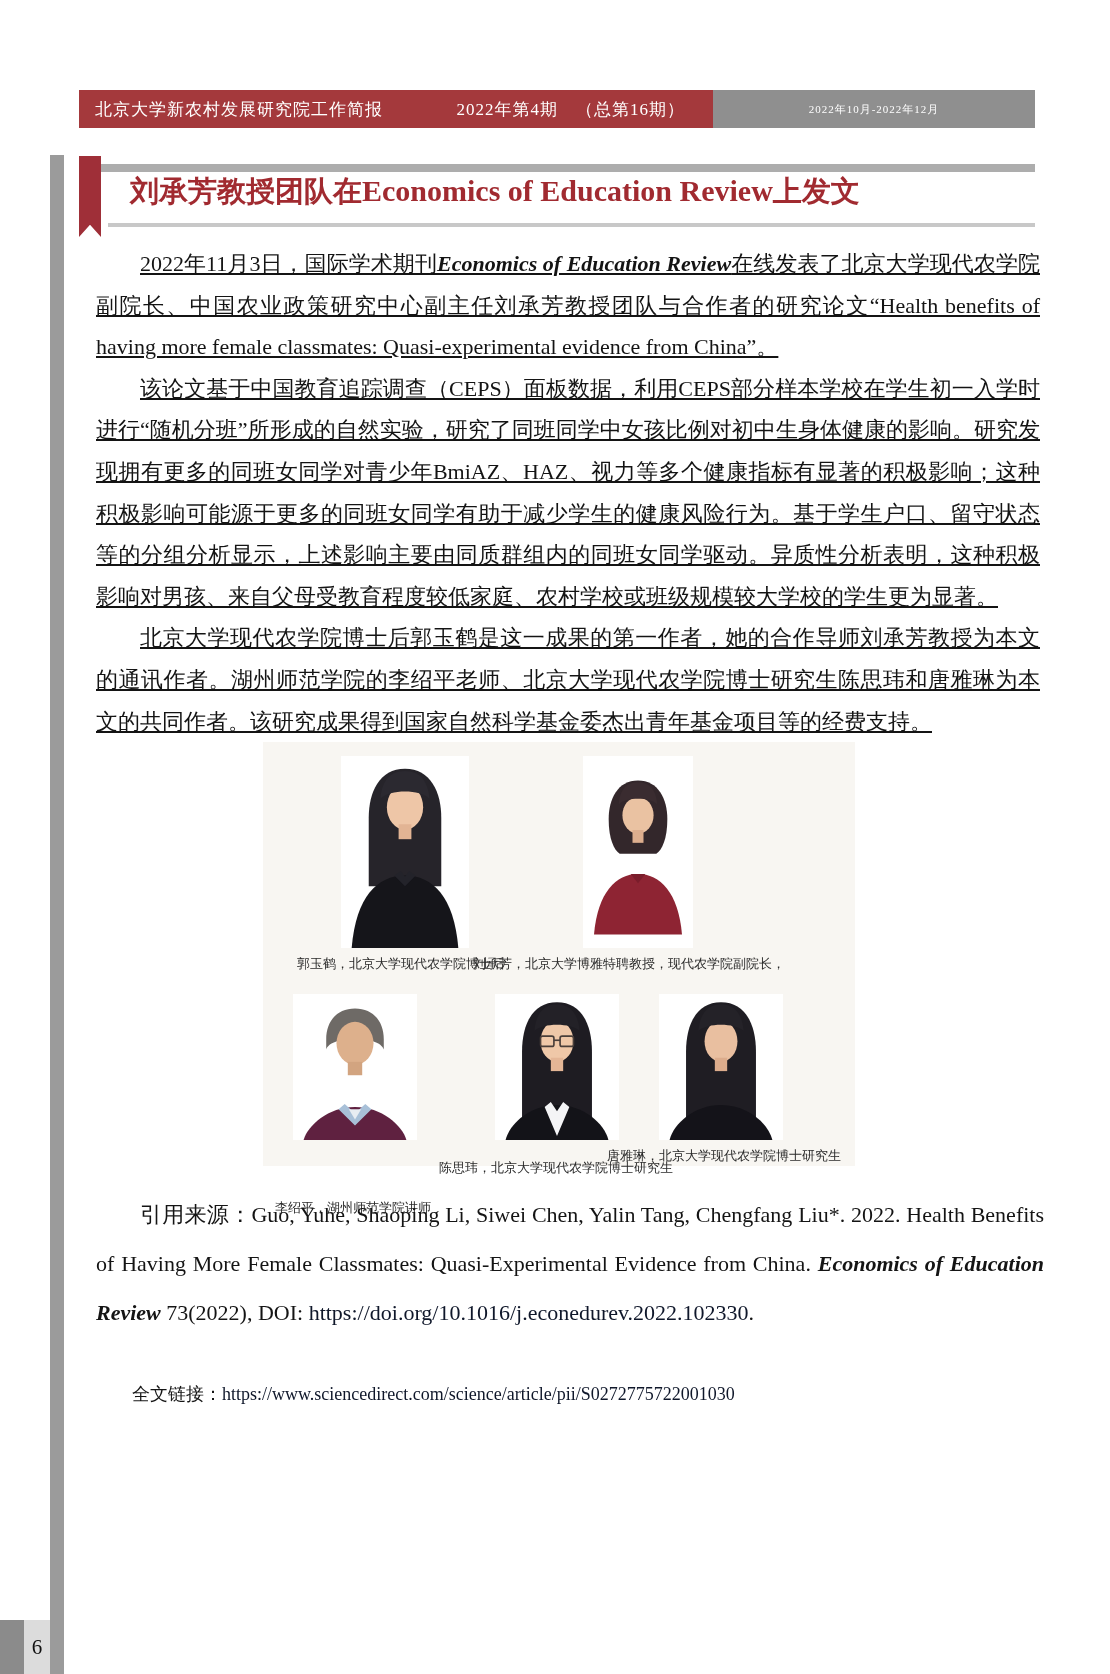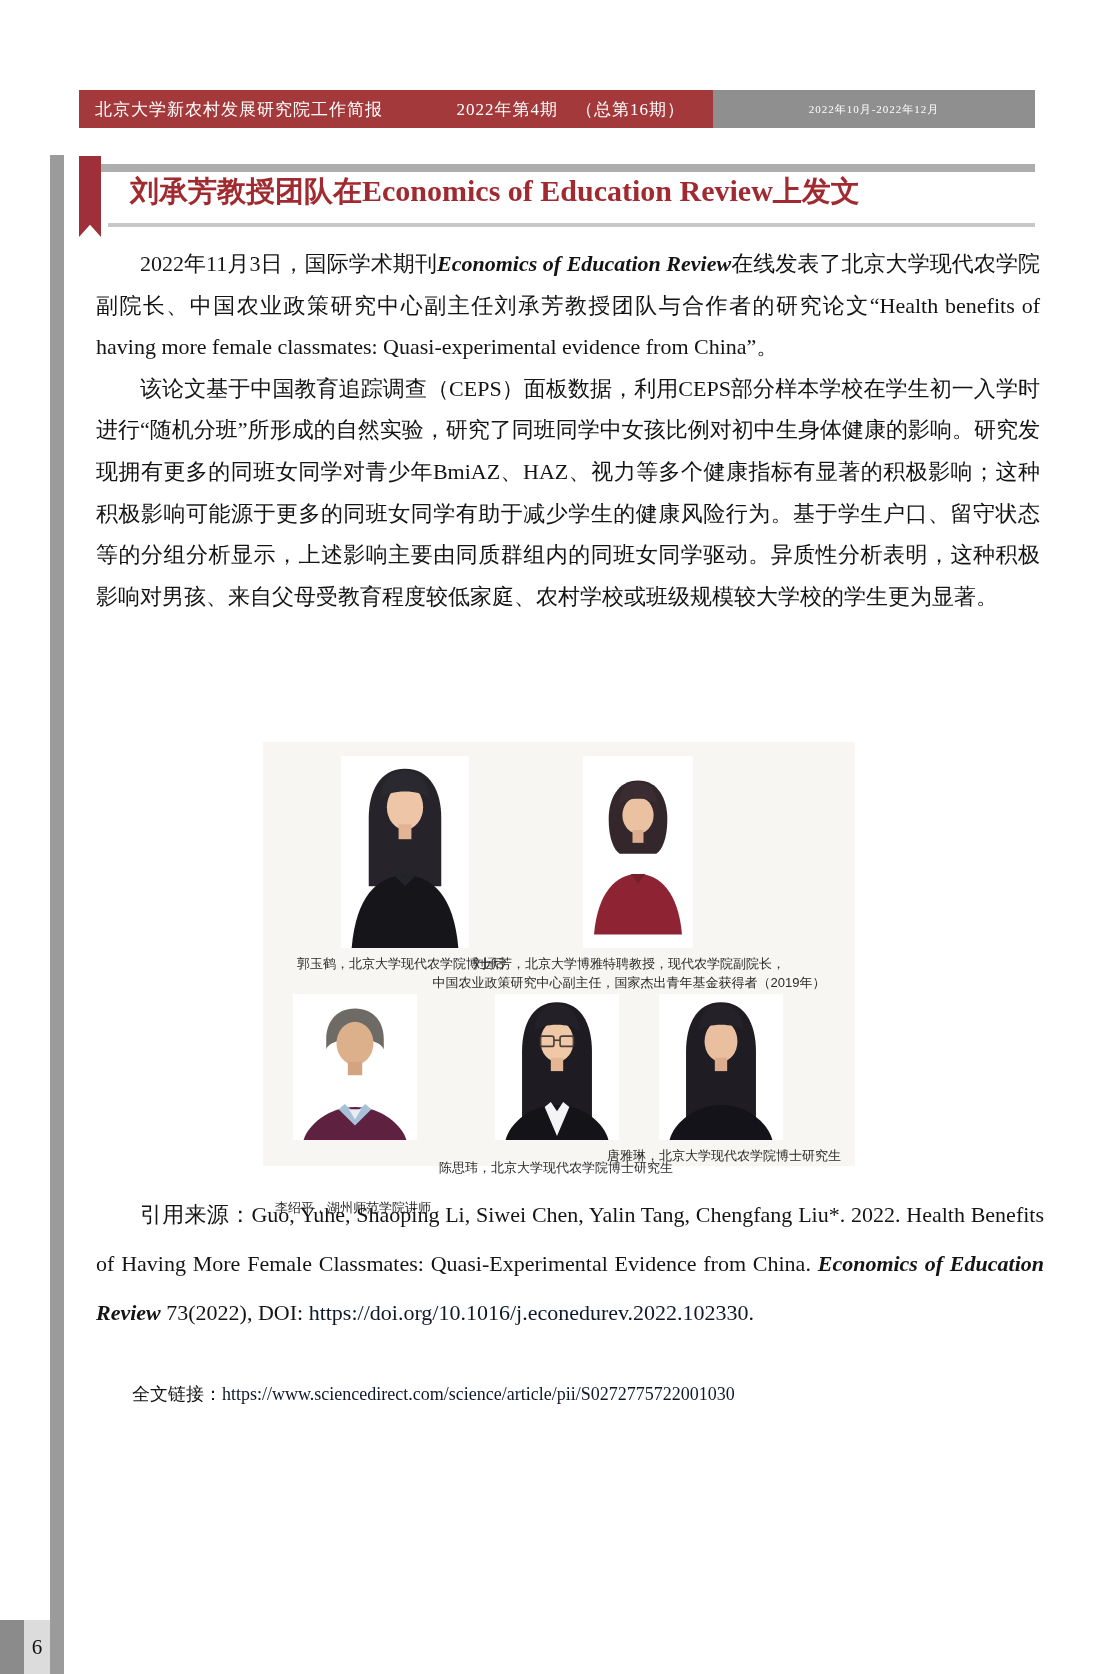--- a/index.html
+++ b/index.html
@@ -42,21 +42,21 @@
     position:absolute; left:130px; top:172px; width:905px; white-space:nowrap;
     color:#A12A30; font-weight:bold;
   }
   .title-cn { font-family:"Liberation Sans","DejaVu Sans",sans-serif; font-size:29px;margin-top:32px; }
   .title-en { font-family:"Liberation Serif","DejaVu Serif",serif; font-size:30px; }
   .title-underline { position:absolute; left:108px; top:223px; width:927px; height:4px; background:#C8C8C8; }
 
   
   .content { position:absolute; left:96px; top:243px; width:944px; }
   .content p {
-    font-size:22px; line-height:41.6px; text-align:justify; text-indent:2em; color:#141414;
+    font-size:22px; line-height:41.6px; text-align:justify; text-indent:2em; color:#141414;text-decoration:underline;
   }
   .bi { font-weight:bold; font-style:italic; }
 
   
   .collage { position:absolute; left:263px; top:742px; width:592px; height:424px; background:#F8F6F2; }
   .fig { position:absolute; background:#ffffff; overflow:hidden; }
   .fig svg { display:block; width:100%; height:100%; }
   .fig-guo  { left:78px;  top:14px;  width:128px; height:192px; }
   .fig-liu  { left:320px; top:14px;  width:110px; height:192px; }
   .fig-li   { left:30px;  top:252px; width:124px; height:146px; }
@@ -108,20 +108,21 @@
   <div class="title-topbar"></div>
   <div class="ribbon"></div>
   <div class="article-title">
     <span class="title-cn">刘承芳教授团队在</span><span class="title-en">Economics of Education Review</span><span class="title-cn">上发文</span>
   </div>
   <div class="title-underline"></div>
 
   <div class="content">
     <p><span>2022年11月3日，国际学术期刊</span><span class="bi">Economics of Education Review</span><span>在线发表了北京大学现代农学院副院长、中国农业政策研究中心副主任刘承芳教授团队与合作者的研究论文“Health benefits of having more female classmates: Quasi-experimental evidence from China”。</span></p>
     <p>该论文基于中国教育追踪调查（CEPS）面板数据，利用CEPS部分样本学校在学生初一入学时进行“随机分班”所形成的自然实验，研究了同班同学中女孩比例对初中生身体健康的影响。研究发现拥有更多的同班女同学对青少年BmiAZ、HAZ、视力等多个健康指标有显著的积极影响；这种积极影响可能源于更多的同班女同学有助于减少学生的健康风险行为。基于学生户口、留守状态等的分组分析显示，上述影响主要由同质群组内的同班女同学驱动。异质性分析表明，这种积极影响对男孩、来自父母受教育程度较低家庭、农村学校或班级规模较大学校的学生更为显著。</p>
+    <p>北京大学现代农学院博士后郭玉鹤是这一成果的第一作者，她的合作导师刘承芳教授为本文的通讯作者。湖州师范学院的李绍平老师、北京大学现代农学院博士研究生陈思玮和唐雅琳为本文的共同作者。该研究成果得到国家自然科学基金委杰出青年基金项目等的经费支持。</p>
   </div>
 
   <div class="collage">
 
     <div class="fig fig-guo">
       <svg viewBox="0 0 120 180" preserveAspectRatio="xMidYMid meet">
         <rect width="120" height="180" fill="#ffffff"></rect>
         <path d="M60 12 C36 12 26 34 26 58 L26 122 L94 122 L94 58 C94 34 84 12 60 12 Z" fill="#26242a"></path>
         <ellipse cx="60" cy="48" rx="17" ry="21" fill="#eec6a7"></ellipse>
         <path d="M60 14 C45 14 38 25 37 40 C46 31 74 31 83 40 C82 25 75 14 60 14 Z" fill="#2b2930"></path>
@@ -139,21 +140,20 @@
         <path d="M60 14 C46 14 40 24 39 38 C47 30 73 30 81 38 C80 24 74 14 60 14 Z" fill="#3a2c30"></path>
         <rect x="54" y="66" width="12" height="14" fill="#ddae8e"></rect>
         <path d="M12 180 C16 134 36 114 60 114 C84 114 104 134 108 180 Z" fill="#8e2433"></path>
         <path d="M52 114 L60 124 L68 114 Z" fill="#7a1d2b"></path>
       </svg>
     </div>
 
     <div class="caption cap-guo">郭玉鹤，北京大学现代农学院博士后</div>
     <div class="caption cap-liu">
       <div>刘承芳，北京大学博雅特聘教授，现代农学院副院长，</div>
-      <div>中国农业政策研究中心副主任，国家杰出青年基金获得者（2019年）</div>
     </div>
 
     <div class="fig fig-li">
       <svg viewBox="0 0 120 142" preserveAspectRatio="xMidYMid meet">
         <rect width="120" height="142" fill="#ffffff"></rect>
         <path d="M60 14 C42 14 32 27 32 44 L32 54 C36 40 84 40 88 54 L88 44 C88 27 78 14 60 14 Z" fill="#6e6a66"></path>
         <ellipse cx="60" cy="48" rx="18" ry="21" fill="#ddb08c"></ellipse>
         <rect x="53" y="66" width="14" height="13" fill="#d2a480"></rect>
         <path d="M10 142 C14 128 34 110 60 110 C86 110 106 128 110 142 Z" fill="#5f2140"></path>
         <path d="M44 112 L60 128 L76 112 L70 107 L60 116 L50 107 Z" fill="#a8c0d8"></path>

